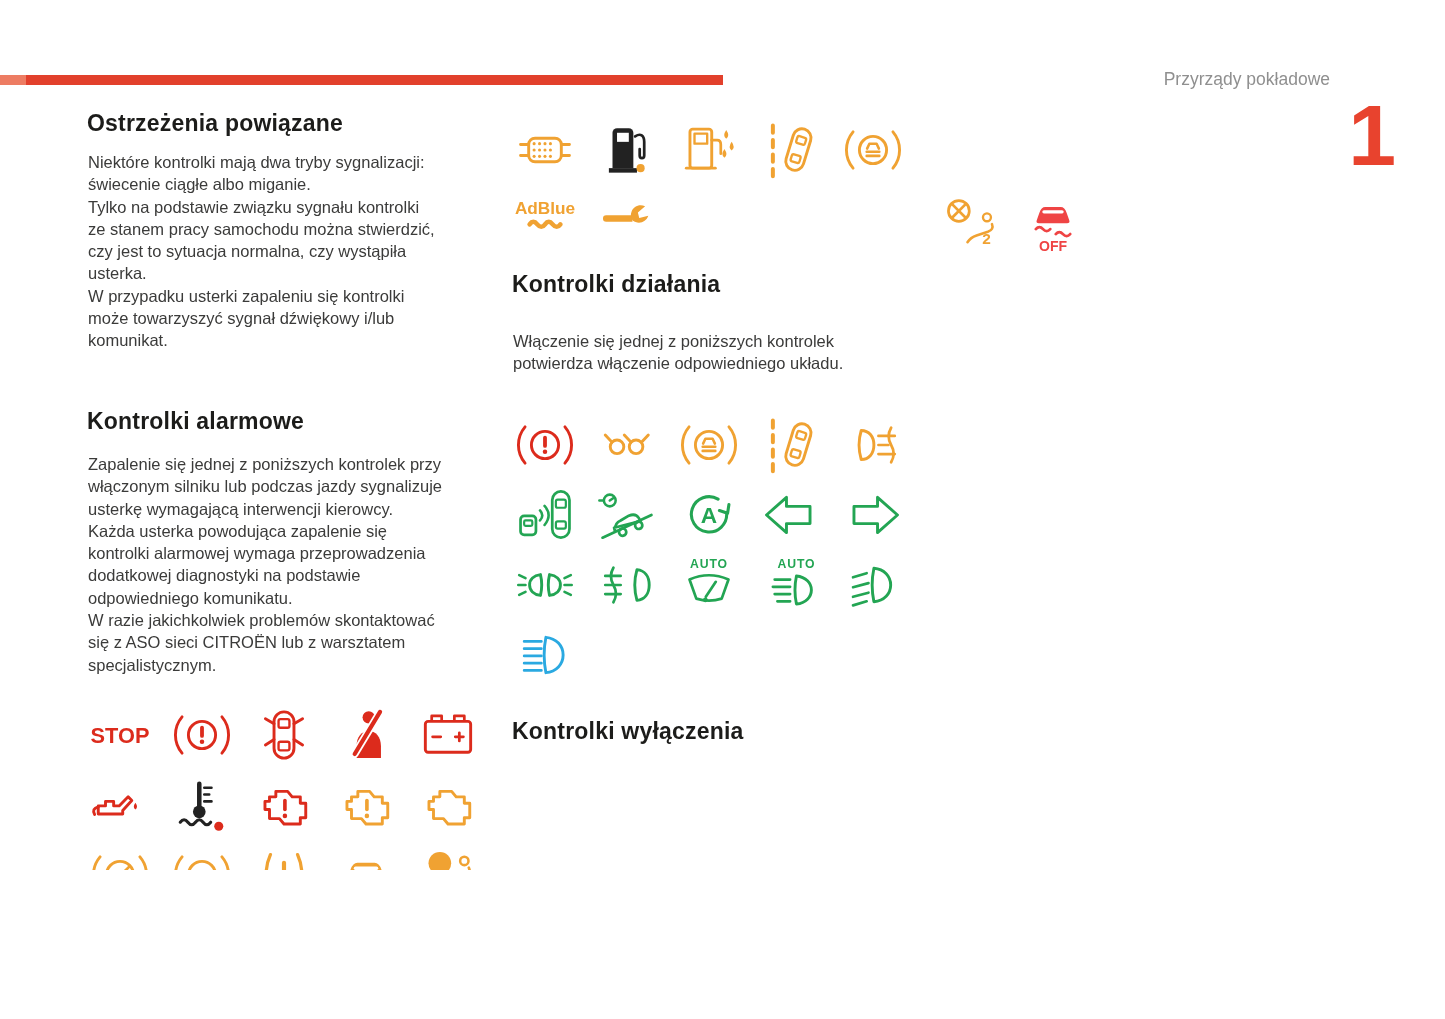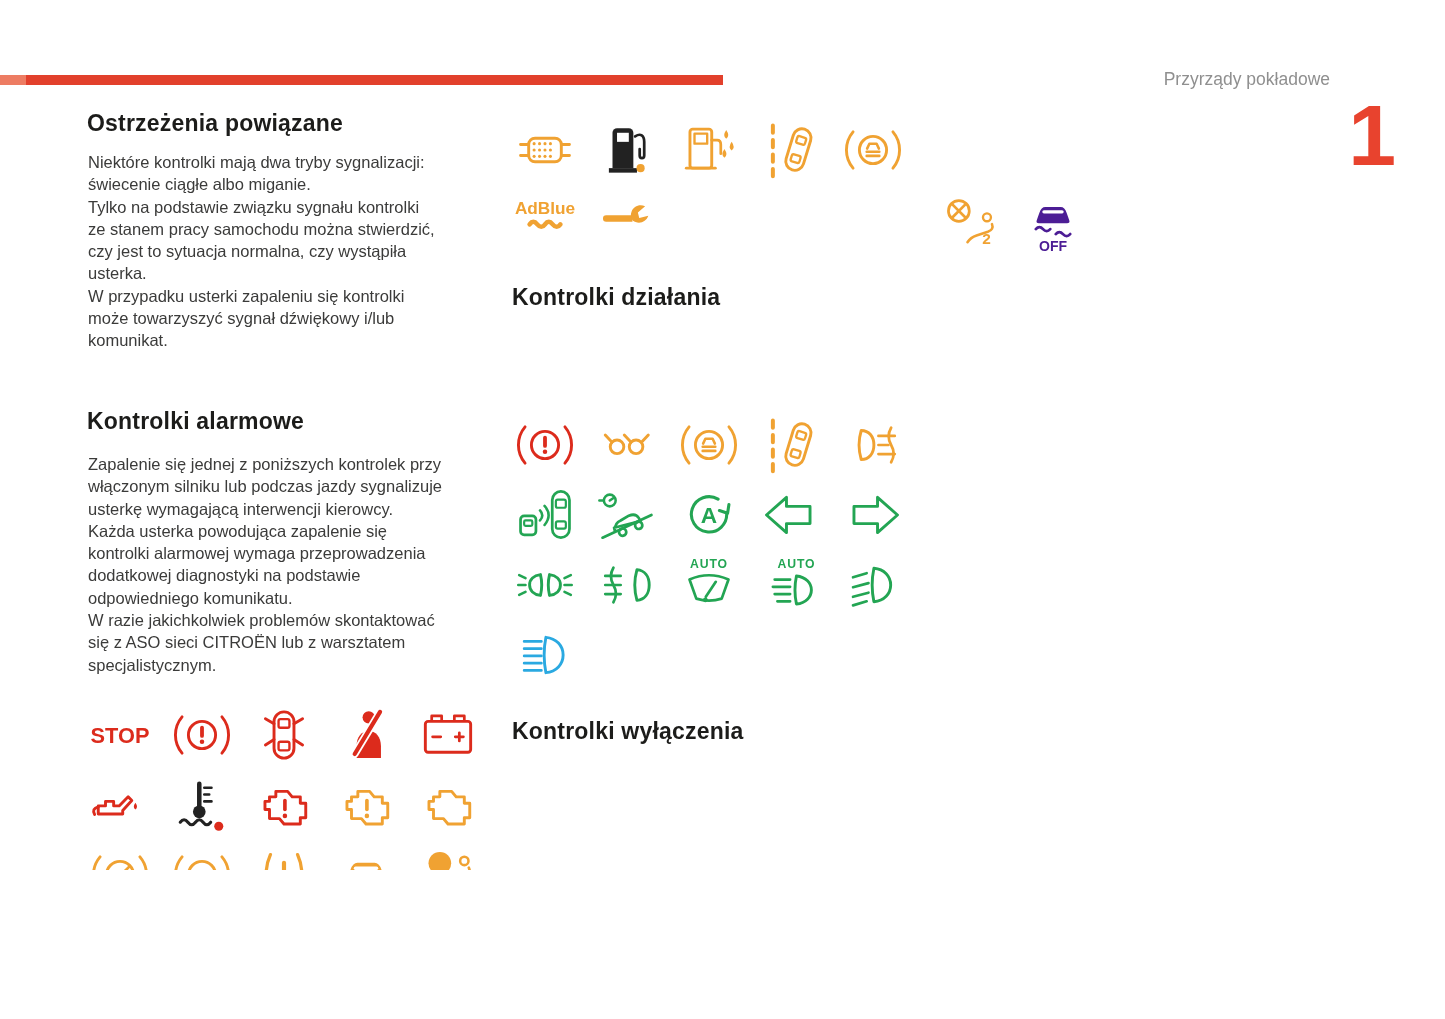--- a/index.html
+++ b/index.html
@@ -11,21 +11,21 @@
   .chapter-num{position:absolute;top:92px;right:49px;font-size:86px;line-height:1;
         font-weight:bold;color:#E8432E;}
   .sec-title{position:absolute;margin:0;font-size:23px;font-weight:bold;color:#1C1C1A;
         letter-spacing:.2px;}
   .body-text{position:absolute;margin:0;font-size:16.5px;line-height:22.3px;color:#3B3B3A;
         white-space:pre-line;}
   #t-warn{left:87px;top:110px}
   #b-warn{left:88px;top:151px}
   #t-alarm{left:87px;top:408px}
   #b-alarm{left:88px;top:453px}
-  #t-oper{left:512px;top:284px}
+  #t-oper{left:512px;top:271px}
   #b-oper{left:513px;top:330px}
   #t-deact{left:512px;top:718px}
   #b-deact{left:513px;top:764px}
   #note-right{left:938px;top:110px}
   .icon-grid{position:absolute;display:grid;grid-template-columns:repeat(5,82px);}
   #g-warn-icons{left:504px;top:116px}
   #g-warn-icons .icon-cell{height:68px}
   #g-oper{left:504px;top:410px}
   #g-alarm{left:79px;top:700px}
   #g-deact{left:931px;top:186px;grid-template-columns:repeat(2,81px);}
@@ -139,20 +139,22 @@
 <svg width="58" height="58" viewBox="0 0 64 64" fill="none" stroke="currentColor" stroke-width="3.2" stroke-linecap="round" stroke-linejoin="round">
 <g fill="currentColor" stroke="none">
 <path d="M9 29 h29 v7 H9 a3.5 3.5 0 0 1 0 -7 z"></path>
 <path d="M37 25 c2 -6 9 -9 15 -6 l-8 7 1.5 6 10 -2.5 c-2 6 -8 9 -14 7 c-4.5 -1.5 -6.5 -6 -4.5 -11.5 z"></path>
 </g>
 </svg>
 </div>
     </div>
 
   <h2 class="sec-title" id="t-oper">Kontrolki działania</h2>
+  <p class="body-text" id="b-oper">Włączenie się jednej z poniższych kontrolek
+potwierdza włączenie odpowiedniego układu.</p>
 
   <div class="icon-grid" id="g-oper">
       <div class="icon-cell" style="color: rgb(220, 43, 28);">
 <svg width="58" height="58" viewBox="0 0 64 64" fill="none" stroke="currentColor" stroke-width="3.2" stroke-linecap="round" stroke-linejoin="round">
 <path d="M10 12 a31 31 0 0 0 0 40 M54 12 a31 31 0 0 1 0 40"></path>
 <circle cx="32" cy="32" r="15"></circle>
 <path d="M32 24 v9" stroke-width="4.2"></path>
 <circle cx="32" cy="39.5" r="2.5" fill="currentColor" stroke="none"></circle>
 </svg>
 </div>
@@ -276,21 +278,21 @@
   <div class="icon-grid" id="g-deact">
       <div class="icon-cell" style="color: rgb(240, 162, 50);">
 <svg width="58" height="58" viewBox="0 0 64 64" fill="none" stroke="currentColor" stroke-width="3" stroke-linecap="round" stroke-linejoin="round">
 <circle cx="17.5" cy="16.5" r="11.5"></circle>
 <path d="M10 9 l15 15 M25 9 L10 24"></path>
 <circle cx="48.5" cy="23.5" r="4.4" stroke-width="2.6"></circle>
 <path d="M54 31 q2.5 6 -4.5 8.5 l-12.5 4 q-6.5 2 -10 7.5" stroke-width="2.8"></path>
 <text x="48" y="53" text-anchor="middle" font-size="17" font-weight="bold" fill="currentColor" stroke="none">2</text>
 </svg>
 </div>
-      <div class="icon-cell" style="color: #4c1d95; text-align: center;">
+      <div class="icon-cell" style="color: #ef4444; text-align: center;">
 <svg width="58" height="62" viewBox="0 0 64 68" fill="none" stroke="currentColor" stroke-width="3" stroke-linecap="round" stroke-linejoin="round">
 <path d="M14 29 q1.2 -3.5 3 -8.5 q2 -6.5 6.5 -6.5 h17 q4.5 0 6.5 6.5 q1.8 5 3 8.5 q1 3 -2.5 3 h-31 q-3.5 0 -2.5 -3 z" fill="currentColor" stroke="none"></path>
 <path d="M22 19.5 h20" stroke="#fff" stroke-width="3.6"></path>
 <path d="M13 38.5 q4 -4.5 8 0 t8 0 M35 44 q4 -4.5 8 0 t8 0"></path>
 <text x="32" y="63" text-anchor="middle" font-size="15.5" font-weight="bold" fill="currentColor" stroke="none">OFF</text>
 </svg>
 </div>
     </div>
 
   <div class="icon-grid" id="g-alarm">

